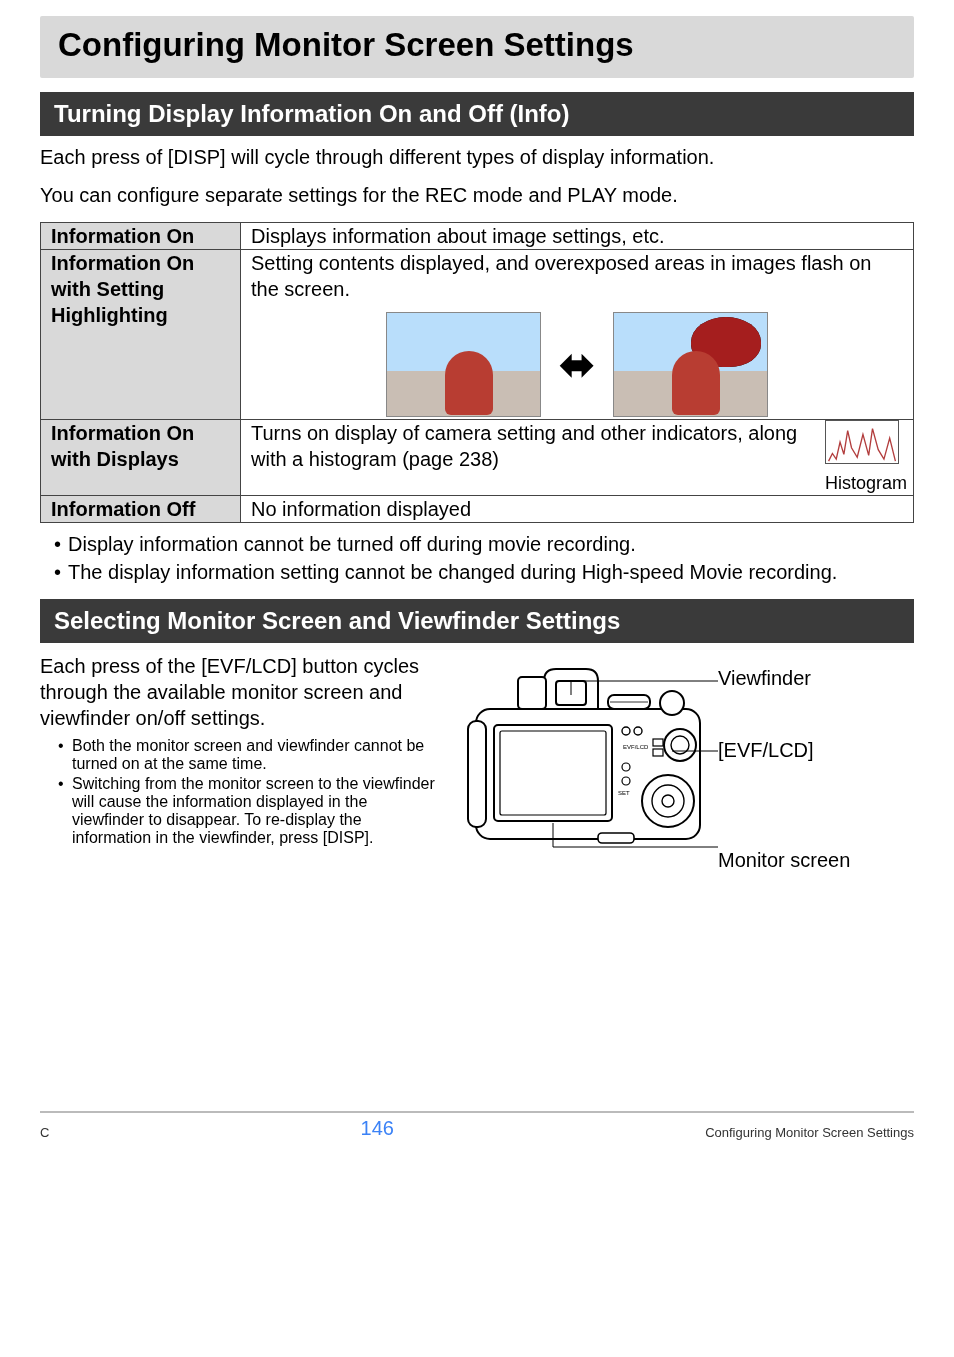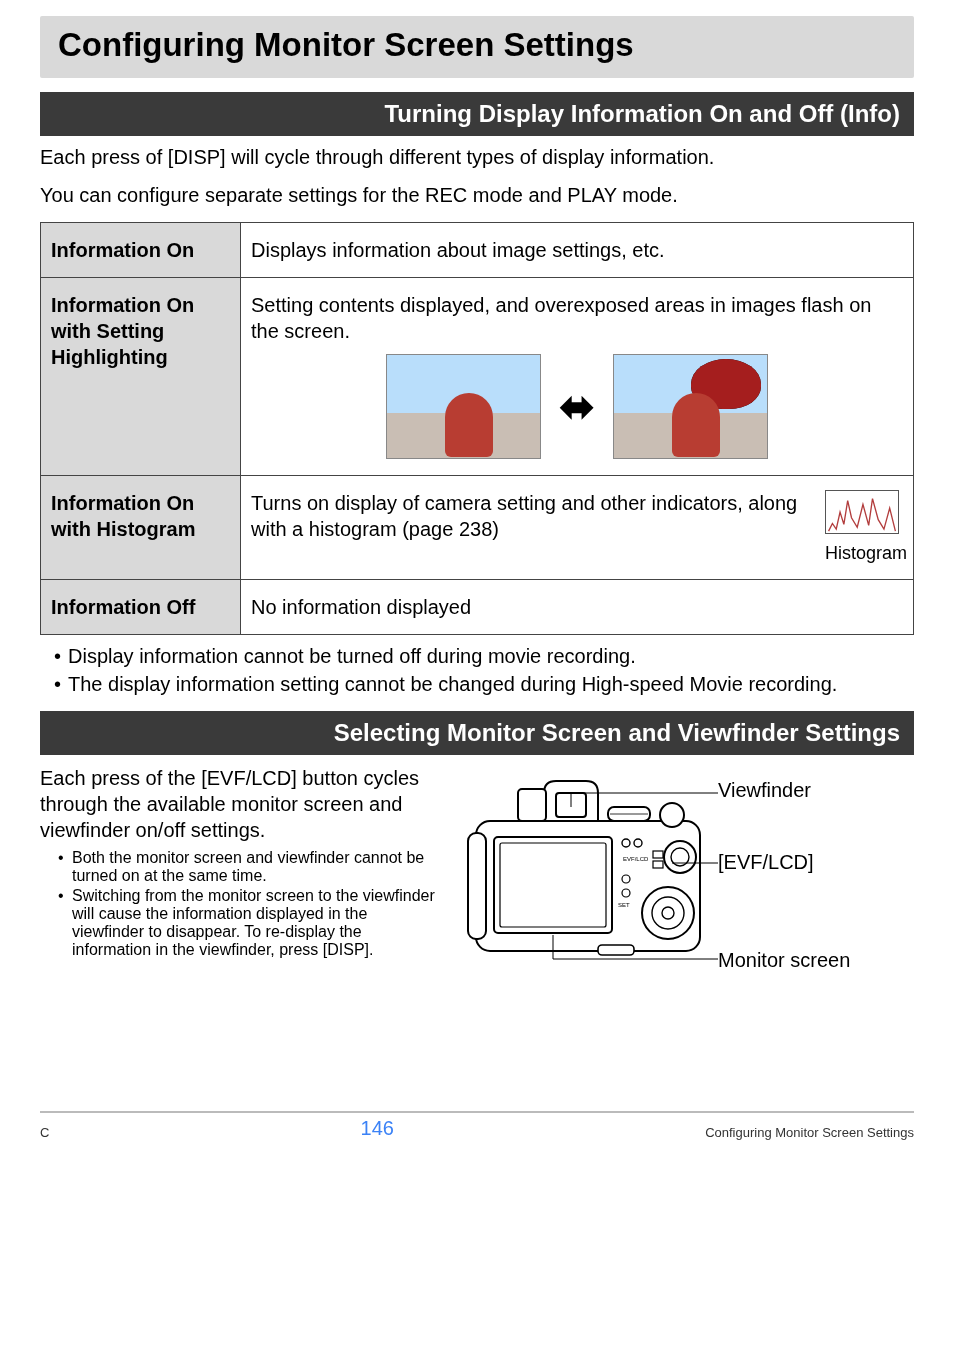--- a/index.html
+++ b/index.html
@@ -28,35 +28,34 @@
     font-weight: bold;
     padding: 4px 8px 4px 12px;
   }
   .h2 {
     background: #3a3a3a;
     color: #fff;
     font-size: 24px;
     font-weight: bold;
     padding: 8px 14px;
     margin: 14px 0 8px 0;
-    text-align: right;
   }
   .body-text {
     font-size: 20px;
     line-height: 1.3;
     margin: 6px 0;
   }
   table.info-table {
     border-collapse: collapse;
     width: 100%;
     margin: 14px 0 8px 0;
   }
   table.info-table td {
     border: 1px solid #444;
-    padding: 14px 10px;
+    padding: 0 10px;
     vertical-align: top;
     font-size: 20px;
     line-height: 1.3;
   }
   table.info-table td.label {
     background: #d9d9d9;
     font-weight: bold;
     width: 200px;
   }
   .images-row {
@@ -214,21 +213,21 @@
                 <div class="ground"></div>
               </div>
           <span class="arrow-both">⬌</span>
           <div class="photo photo-right">
                 <div class="ground"></div>
               </div>
         </div>
       </td>
     </tr>
     <tr>
-      <td class="label">Information On with Histogram</td>
+      <td class="label">Information On with Displays</td>
       <td>
         <div class="hist-cell">
           <div class="hist-text">Turns on display of camera setting and other indicators, along with a histogram (page 238)</div>
           <div class="hist-box">
             <svg class="hist-svg" viewBox="0 0 74 44">
               <polyline points="2,42 6,34 10,40 14,22 18,35 22,10 26,28 32,38 38,14 44,36 48,8 54,30 60,40 66,18 72,42" fill="none" stroke="#b23d3d" stroke-width="1.4"></polyline>
             </svg>
             <div class="hist-caption">Histogram</div>
           </div>
         </div>
@@ -303,21 +302,21 @@
         <line x1="232" y1="100" x2="260" y2="100" stroke="#000" stroke-width="1"></line>
         <line x1="232" y1="100" x2="214" y2="100" stroke="#000" stroke-width="1"></line>
         <line x1="214" y1="100" x2="214" y2="100" stroke="#000" stroke-width="1"></line>
 
         <line x1="95" y1="172" x2="95" y2="196" stroke="#000" stroke-width="1"></line>
         <line x1="95" y1="196" x2="260" y2="196" stroke="#000" stroke-width="1"></line>
       </svg>
 
       <div class="callout-wrap" style="top:16px">Viewfinder</div>
       <div class="callout-wrap" style="top:88px">[EVF/LCD]</div>
-      <div class="callout-wrap" style="top:186px">Monitor screen</div>
+      <div class="callout-wrap" style="top:198px">Monitor screen</div>
     </div>
   </div>
 
   <div class="footer">
     <span>C</span>
     <span class="pgnum">146</span>
     <span>Configuring Monitor Screen Settings</span>
   </div>
 
 </div>

